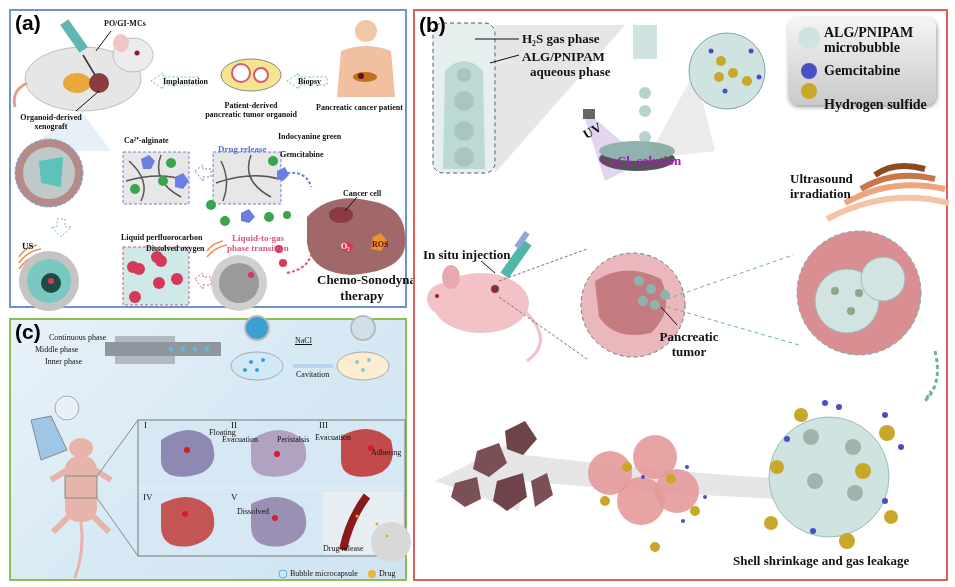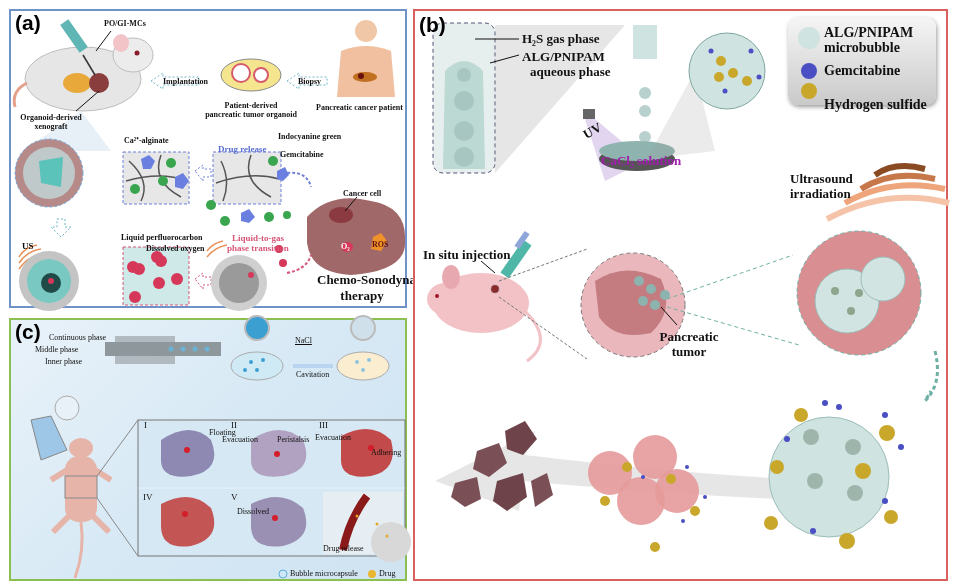--- a/index.html
+++ b/index.html
@@ -414,13 +414,14 @@
 
   <div class="t t13" style="left:375px;top:160px;line-height:15px;">
     <div>Ultrasound</div>
     <div>irradiation</div>
   </div>
   <div class="t t13" style="left:8px;top:236px;">In situ injection</div>
   <div class="t t13 c" style="left:234px;top:318px;width:80px;line-height:15px;">
     <div>Pancreatic</div>
     <div>tumor</div>
   </div>
+  <div class="t t13" style="left:318px;top:542px;">Shell shrinkage and gas leakage</div>
 </div>
 
 </body></html>

